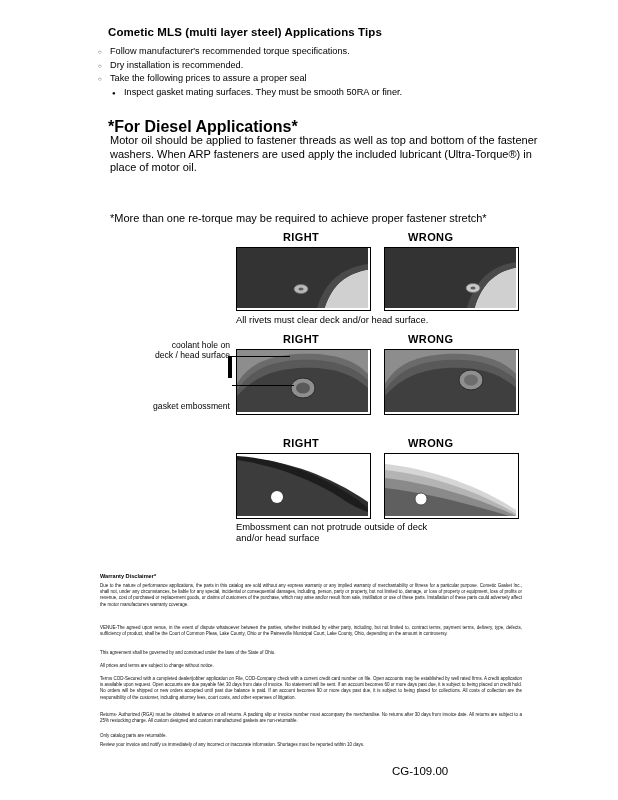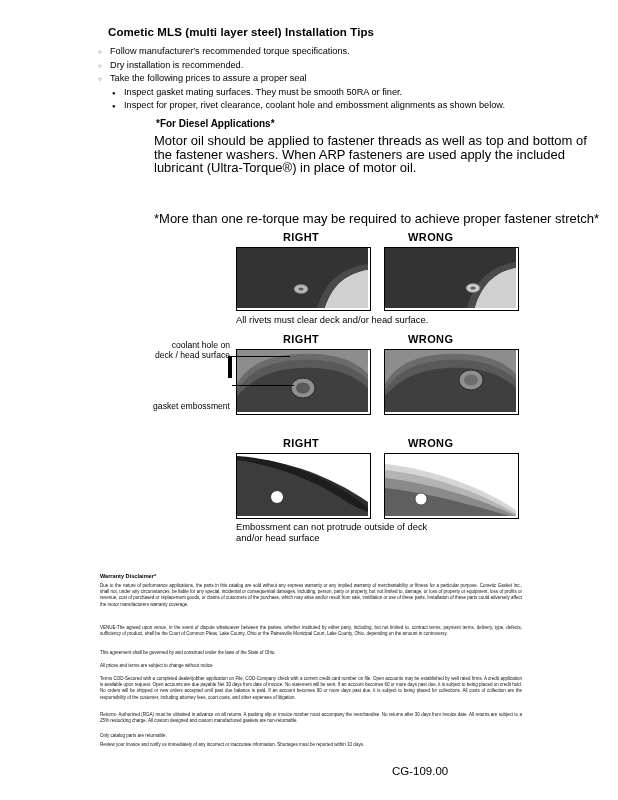--- a/index.html
+++ b/index.html
@@ -18,25 +18,25 @@
   }
 
   .bullets{position:absolute;left:98px;top:45px;width:460px;font-size:9.2px;line-height:13.5px;}
   .b1{position:relative;padding-left:12px;}
   .b1:before{content:"\25CB";position:absolute;left:0;top:0;font-size:6px;line-height:14px;}
   .b2{position:relative;padding-left:26px;}
   .b2:before{content:"\25CF";position:absolute;left:14px;top:0;font-size:6px;line-height:14px;}
 
   .diesel-head{
     position:absolute;left:108px;top:118px;
-    font-size:10px;font-weight:bold;margin-left:48px;
+    font-size:16px;font-weight:bold;
   }
   .para{
     position:absolute;left:110px;width:450px;
-    font-size:13px;line-height:13.6px;margin-left:44px;
+    font-size:11px;line-height:13.6px;
   }
   .p1{top:134px;}
   .p2{top:166px;}
   .p3{top:212px;}
 
   
   .fig{position:absolute;border:1px solid #000;background:#fff;overflow:hidden;}
   .lbl{position:absolute;font-size:11px;font-weight:bold;letter-spacing:0.4px;}
   .cap{position:absolute;font-size:9.4px;}
 
@@ -50,28 +50,27 @@
 
   .docnum{position:absolute;left:392px;top:765px;font-size:11.5px;}
 
   svg{display:block;}
 </style>
 </head>
 <body>
 
 <div class="page">
 
-  <div class="title">Cometic MLS (multi layer steel) Installation Tips</div>
+  <div class="title">Cometic MLS (multi layer steel) Applications Tips</div>
 
   <div class="bullets">
     <div class="b1">Follow manufacturer's recommended torque specifications.</div>
     <div class="b1">Dry installation is recommended.</div>
     <div class="b1">Take the following prices to assure a proper seal</div>
     <div class="b2">Inspect gasket mating surfaces.  They must be smooth 50RA or finer.</div>
-    <div class="b2">Inspect for proper, rivet clearance, coolant hole and embossment alignments as shown below.</div>
   </div>
 
   <div class="diesel-head">*For Diesel Applications*</div>
   <div class="para p1">Motor oil should be applied to fastener threads as well as top and bottom of the fastener washers. When ARP fasteners are used apply the included lubricant (Ultra-Torque®) in place of motor oil.</div>
   <div class="para p3">*More than one re-torque may be required to achieve proper fastener stretch*</div>
 
   <div class="lbl" style="left:283px;top:231px;">RIGHT</div>
   <div class="lbl" style="left:408px;top:231px;">WRONG</div>
 
   <div class="fig" style="left:236px;top:247px;width:133px;height:62px;">

